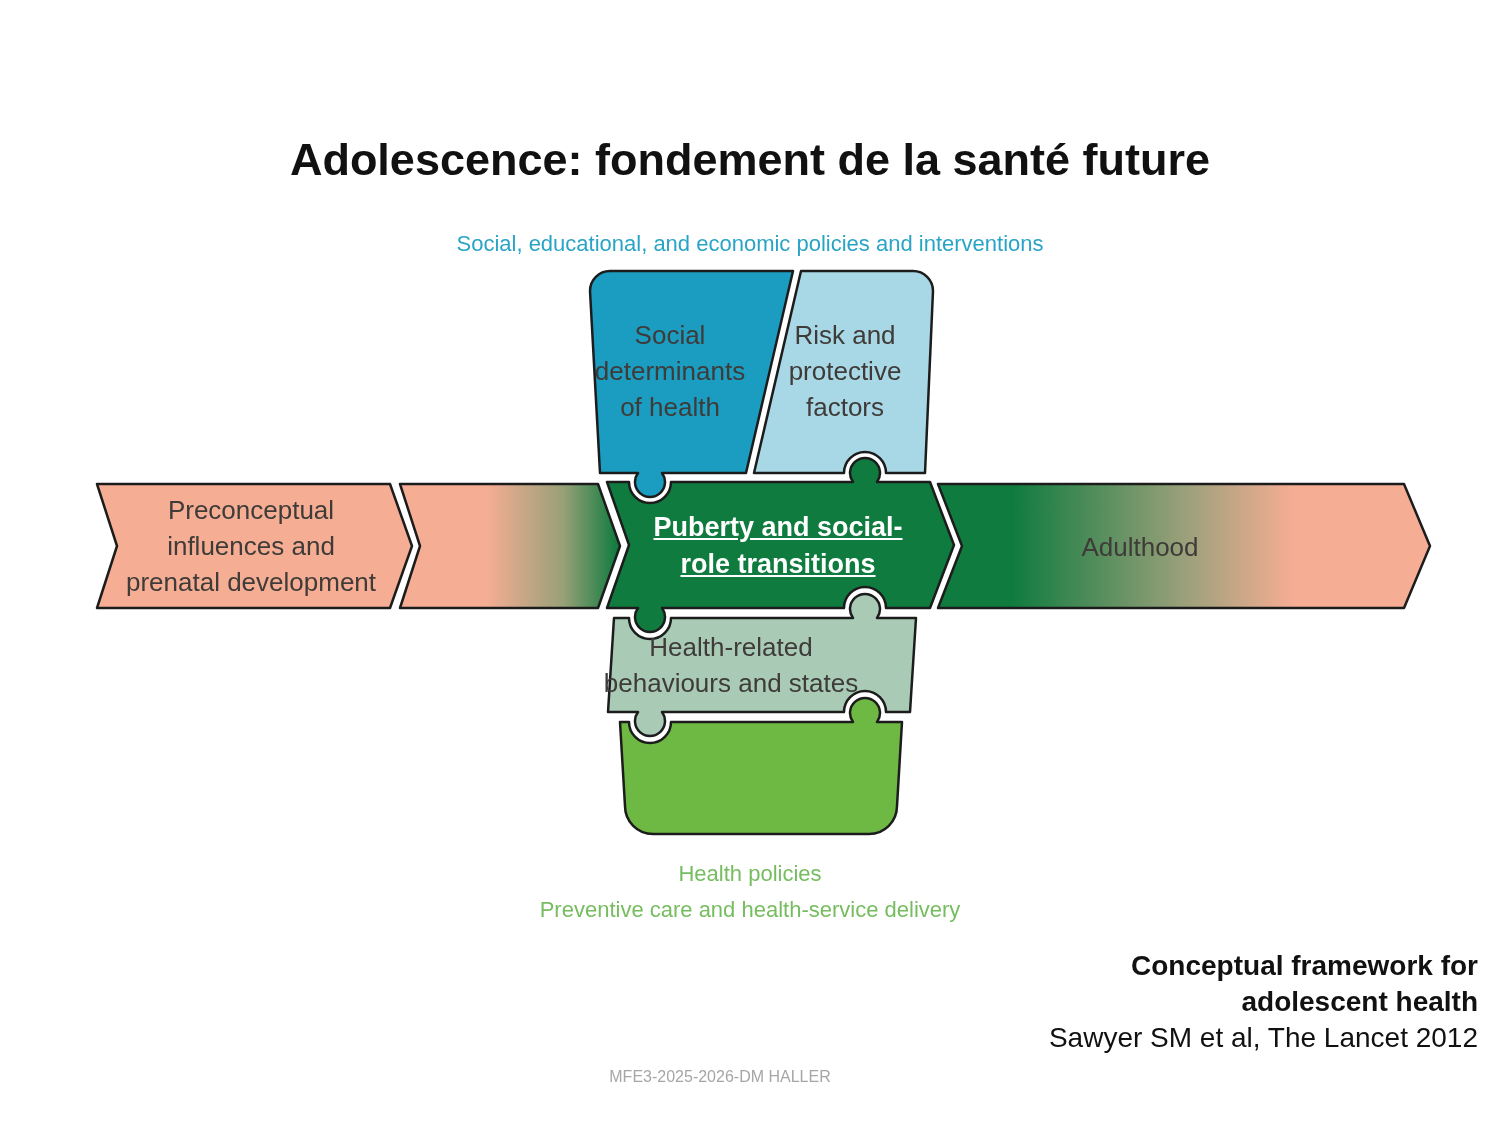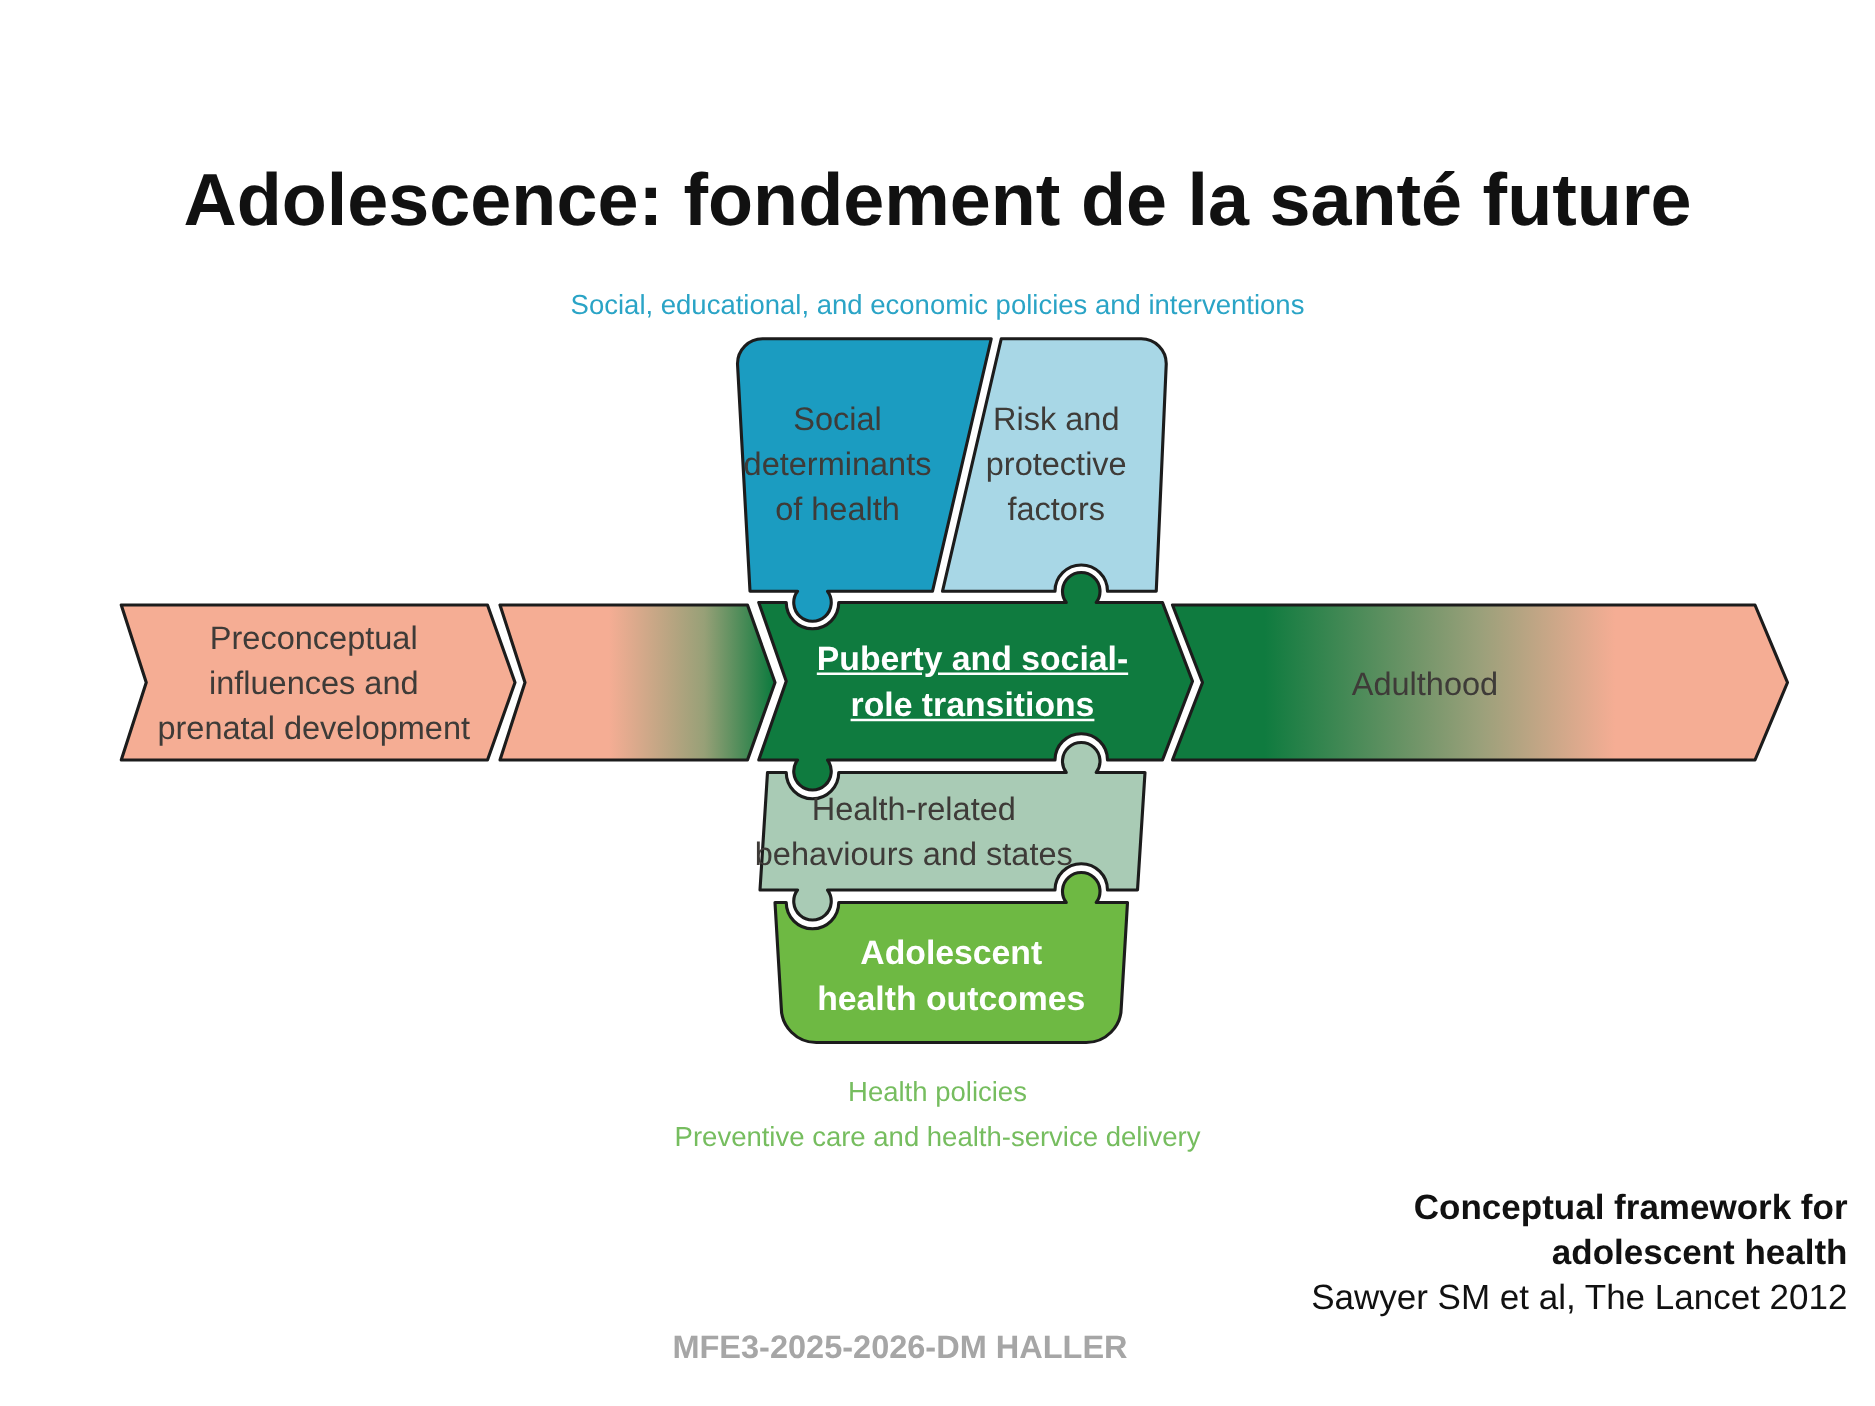--- a/index.html
+++ b/index.html
@@ -10,40 +10,40 @@
     font-family:"Liberation Sans","DejaVu Sans",sans-serif;
     overflow:hidden;
   }
   .abs{position:absolute;}
   .center-txt{
     display:flex;align-items:center;justify-content:center;
     text-align:center;
   }
   #title{
     left:0;top:132px;width:1500px;height:56px;
-    font-size:59px;font-weight:700;color:#111111;line-height:56px;text-align:right;
+    font-size:45px;font-weight:700;color:#111111;line-height:56px;text-align:right;
   }
   .policy-label{
     left:0;width:1500px;height:32px;
     font-size:22px;line-height:32px;
   }
   .piece-label{
     font-size:26px;line-height:36px;color:#3e3b38;
   }
   .piece-label.white{
     color:#ffffff;font-weight:700;font-size:27px;line-height:37px;
   }
   #credit{
     right:22px;top:948px;width:520px;
     text-align:right;font-size:28px;line-height:36px;color:#111111;
   }
   .credit-bold{font-weight:700;}
   #footer{
     left:0;top:1062px;width:1440px;height:30px;
-    font-size:26px;line-height:30px;color:#a6a6a6;font-weight:bold;
+    font-size:16px;line-height:30px;color:#a6a6a6;
   }
   svg{display:block;}
   path{stroke-linejoin:round;}
 </style>
 </head>
 <body>
 
 <div id="slide">
 
   <div id="title" class="abs center-txt">Adolescence: fondement de la santé future</div>
@@ -93,21 +93,20 @@
 
   <div class="abs center-txt piece-label" style="left:120px;top:490px;width:262px;height:112px;">Preconceptual influences and prenatal development</div>
 
 
   <div class="abs center-txt piece-label white" style="left:640px;top:492px;width:276px;height:108px;text-decoration:underline;">Puberty and social-role transitions</div>
 
   <div class="abs center-txt piece-label" style="left:1040px;top:520px;width:200px;height:54px;">Adulthood</div>
 
   <div class="abs center-txt piece-label" style="left:593px;top:625px;width:276px;height:80px;">Health-related behaviours and states</div>
 
-  <div class="abs center-txt piece-label white" style="left:650px;top:735px;width:222px;height:92px;">Adolescent health outcomes</div>
 
   <div class="abs center-txt policy-label" style="top: 858px; color: rgb(118, 189, 95);">Health policies</div>
   <div class="abs center-txt policy-label" style="top: 894px; color: rgb(118, 189, 95);">Preventive care and health-service delivery</div>
 
   <div id="credit" class="abs">
     <div class="credit-bold">Conceptual framework for</div>
     <div class="credit-bold">adolescent health</div>
     <div>Sawyer SM et al, The Lancet 2012</div>
   </div>
 

